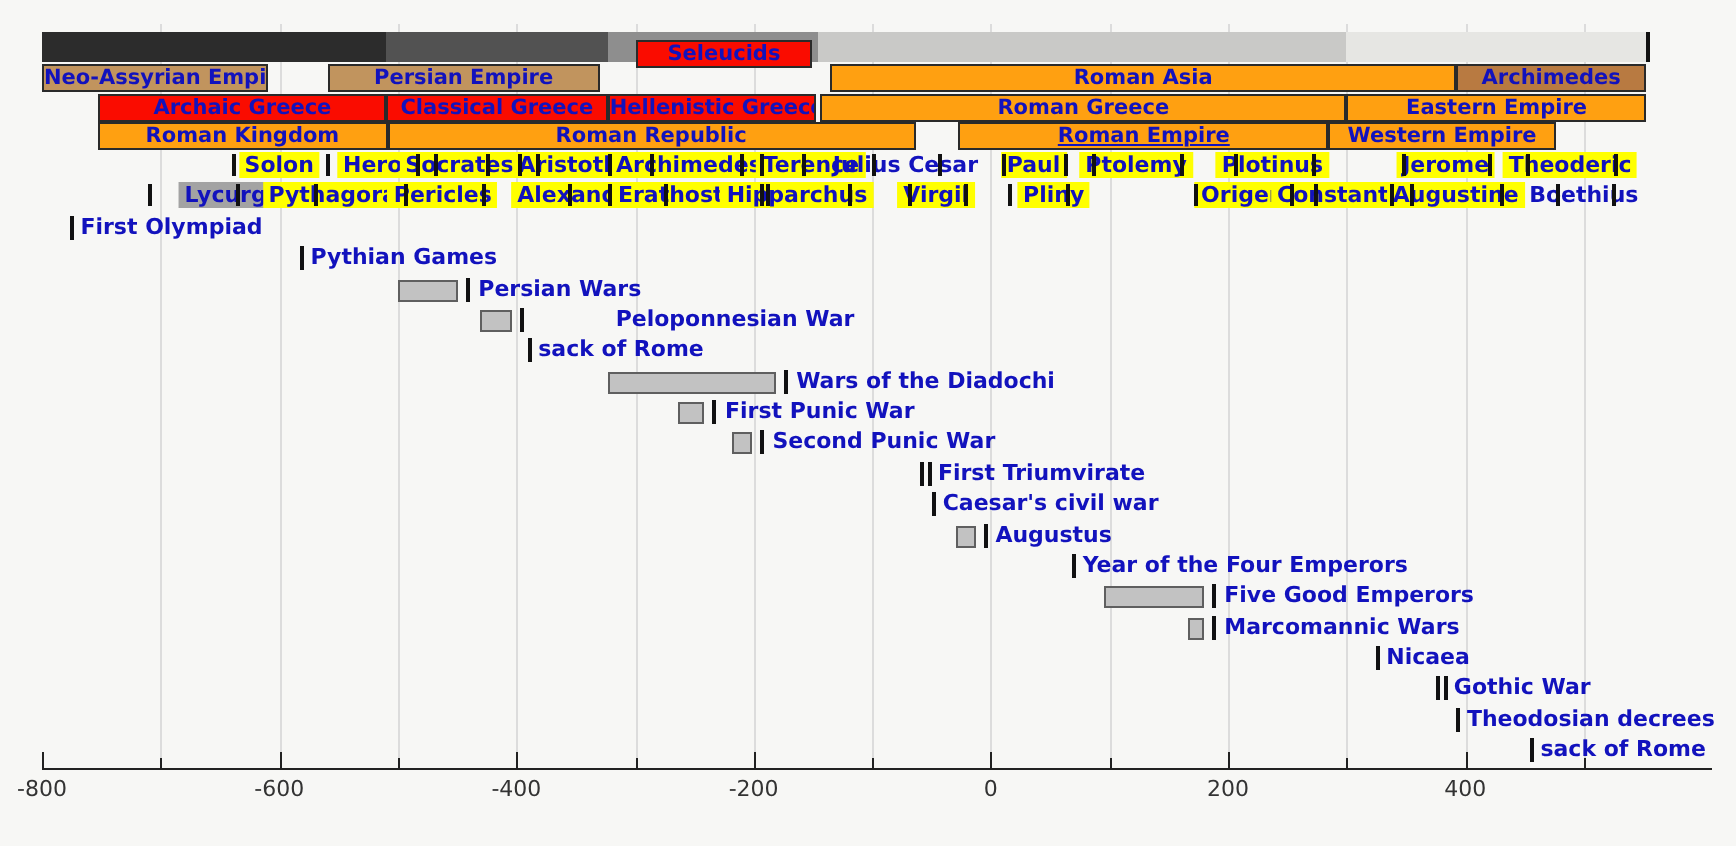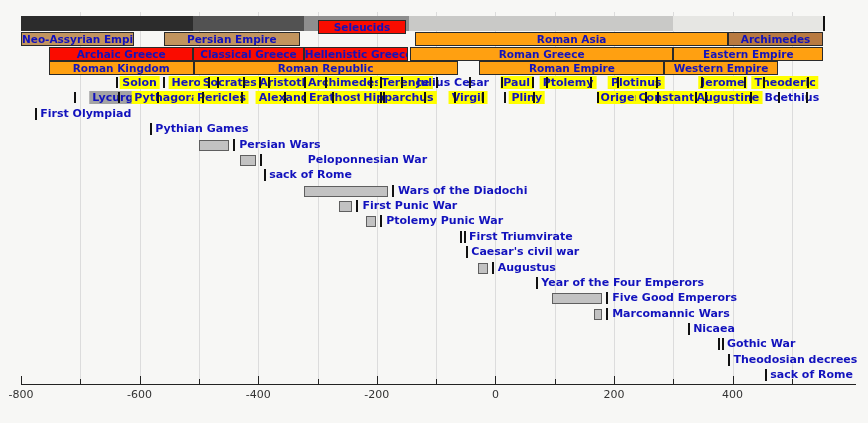--- a/index.html
+++ b/index.html
@@ -47,21 +47,21 @@
     <div class="bar-seg" style="left: 317.5px; top: 20px; width: 88.95px; height: 14px; background: rgb(250, 12, 0); color: rgb(18, 18, 189); line-height: 12px;">Seleucids</div>
     <div class="bar-seg" style="left: 415.345px; top: 32px; width: 312.511px; height: 14px; background: rgb(255, 160, 17); color: rgb(18, 18, 189); line-height: 12px;">Roman Asia</div>
     <div class="bar-seg" style="left: 727.856px; top: 32px; width: 95.473px; height: 14px; background: rgb(184, 122, 65); color: rgb(18, 18, 189); line-height: 12px;">Archimedes</div>
     <div class="bar-seg" style="left: 49.464px; top: 47px; width: 143.506px; height: 14px; background: rgb(250, 12, 0); color: rgb(18, 18, 189); line-height: 12px;">Archaic Greece</div>
     <div class="bar-seg" style="left: 192.97px; top: 47px; width: 110.891px; height: 14px; background: rgb(250, 12, 0); color: rgb(18, 18, 189); line-height: 12px;">Classical Greece</div>
     <div class="bar-seg" style="left: 303.861px; top: 47px; width: 103.775px; height: 14px; background: rgb(250, 12, 0); color: rgb(18, 18, 189); line-height: 12px;">Hellenistic Greece</div>
     <div class="bar-seg" style="left: 673.3px; top: 47px; width: 150.029px; height: 14px; background: rgb(255, 160, 17); color: rgb(18, 18, 189); line-height: 12px;">Eastern Empire</div>
     <div class="bar-seg" style="left: 410.008px; top: 47px; width: 263.292px; height: 14px; background: rgb(255, 160, 17); color: rgb(18, 18, 189); line-height: 12px;">Roman Greece</div>
     <div class="bar-seg" style="left: 48.871px; top: 61px; width: 144.692px; height: 14px; background: rgb(255, 160, 17); color: rgb(18, 18, 189); line-height: 12px;">Roman Kingdom</div>
     <div class="bar-seg" style="left: 193.563px; top: 61px; width: 264px; height: 14px; background: rgb(255, 160, 17); color: rgb(18, 18, 189); line-height: 12px;">Roman Republic</div>
-    <div class="bar-seg" style="left: 479.389px; top: 61px; width: 185.016px; height: 14px; background: rgb(255, 160, 17); color: rgb(18, 18, 189); line-height: 12px;">Roman Empire</div>
+    <div class="bar-seg" style="left: 479.389px; top: 61px; width: 185.016px; height: 14px; background: rgb(255, 160, 17); color: rgb(18, 18, 189); line-height: 12px; text-decoration: underline;">Roman Empire</div>
     <div class="bar-seg" style="left: 664.405px; top: 61px; width: 113.263px; height: 14px; background: rgb(255, 160, 17); color: rgb(18, 18, 189); line-height: 12px;">Western Empire</div>
     <div class="person" style="left: 139.6px; top: 76px; transform: translateX(-50%); color: rgb(18, 18, 189); background: rgb(255, 255, 0);">Solon</div>
     <div class="person" style="left: 203.881px; top: 76px; transform: translateX(-50%); color: rgb(18, 18, 189); background: rgb(255, 255, 0);">Herodotus</div>
     <div class="person" style="left: 229.742px; top: 76px; transform: translateX(-50%); color: rgb(18, 18, 189); background: rgb(255, 255, 0);">Socrates</div>
     <div class="person" style="left: 286.071px; top: 76px; transform: translateX(-50%); color: rgb(18, 18, 189); background: rgb(255, 255, 0);">Aristotle</div>
     <div class="person" style="left: 344.447px; top: 76px; transform: translateX(-50%); color: rgb(18, 18, 189); background: rgb(255, 255, 0);">Archimedes</div>
     <div class="person" style="left: 405.439px; top: 76px; transform: translateX(-50%); color: rgb(18, 18, 189); background: rgb(255, 255, 0);">Terence</div>
     <div class="person" style="left: 452.704px; top: 76px; transform: translateX(-50%); color: rgb(18, 18, 189); background: transparent;">Julius Cesar</div>
     <div class="person" style="left: 516.748px; top: 76px; transform: translateX(-50%); color: rgb(18, 18, 189); background: rgb(255, 255, 0);">Paul</div>
     <div class="person" style="left: 568.043px; top: 76px; transform: translateX(-50%); color: rgb(18, 18, 189); background: rgb(255, 255, 0);">Ptolemy</div>
@@ -141,21 +141,21 @@
     <div class="etick" style="left: 264.13px; top: 169px; height: 12px;"></div>
     <div class="elabel" style="left: 269.13px; top: 168px; color: rgb(18, 18, 189);">sack of Rome</div>
     <div class="ebar" style="left: 303.861px; top: 186px; width: 84.206px; height: 11px;"></div>
     <div class="etick" style="left: 392.067px; top: 185px; height: 12px;"></div>
     <div class="elabel" style="left: 398.067px; top: 184px; color: rgb(18, 18, 189);">Wars of the Diadochi</div>
     <div class="ebar" style="left: 338.848px; top: 201px; width: 13.639px; height: 11px;"></div>
     <div class="etick" style="left: 356.487px; top: 200px; height: 12px;"></div>
     <div class="elabel" style="left: 362.487px; top: 199px; color: rgb(18, 18, 189);">First Punic War</div>
     <div class="ebar" style="left: 366.126px; top: 216px; width: 10.081px; height: 11px;"></div>
     <div class="etick" style="left: 380.207px; top: 215px; height: 12px;"></div>
-    <div class="elabel" style="left: 386.207px; top: 214px; color: rgb(18, 18, 189);">Ptolemy Punic War</div>
+    <div class="elabel" style="left: 386.207px; top: 214px; color: rgb(18, 18, 189);">Second Punic War</div>
     <div class="etick" style="left: 459.82px; top: 231px; height: 12px;"></div>
     <div class="etick" style="left: 463.971px; top: 231px; height: 12px;"></div>
     <div class="elabel" style="left: 468.971px; top: 230px; color: rgb(18, 18, 189);">First Triumvirate</div>
     <div class="etick" style="left: 466.343px; top: 246px; height: 12px;"></div>
     <div class="elabel" style="left: 471.343px; top: 245px; color: rgb(18, 18, 189);">Caesar's civil war</div>
     <div class="ebar" style="left: 478.203px; top: 263px; width: 9.488px; height: 11px;"></div>
     <div class="etick" style="left: 491.691px; top: 262px; height: 12px;"></div>
     <div class="elabel" style="left: 497.691px; top: 261px; color: rgb(18, 18, 189);">Augustus</div>
     <div class="etick" style="left: 536.317px; top: 277px; height: 12px;"></div>
     <div class="elabel" style="left: 541.317px; top: 276px; color: rgb(18, 18, 189);">Year of the Four Emperors</div>

